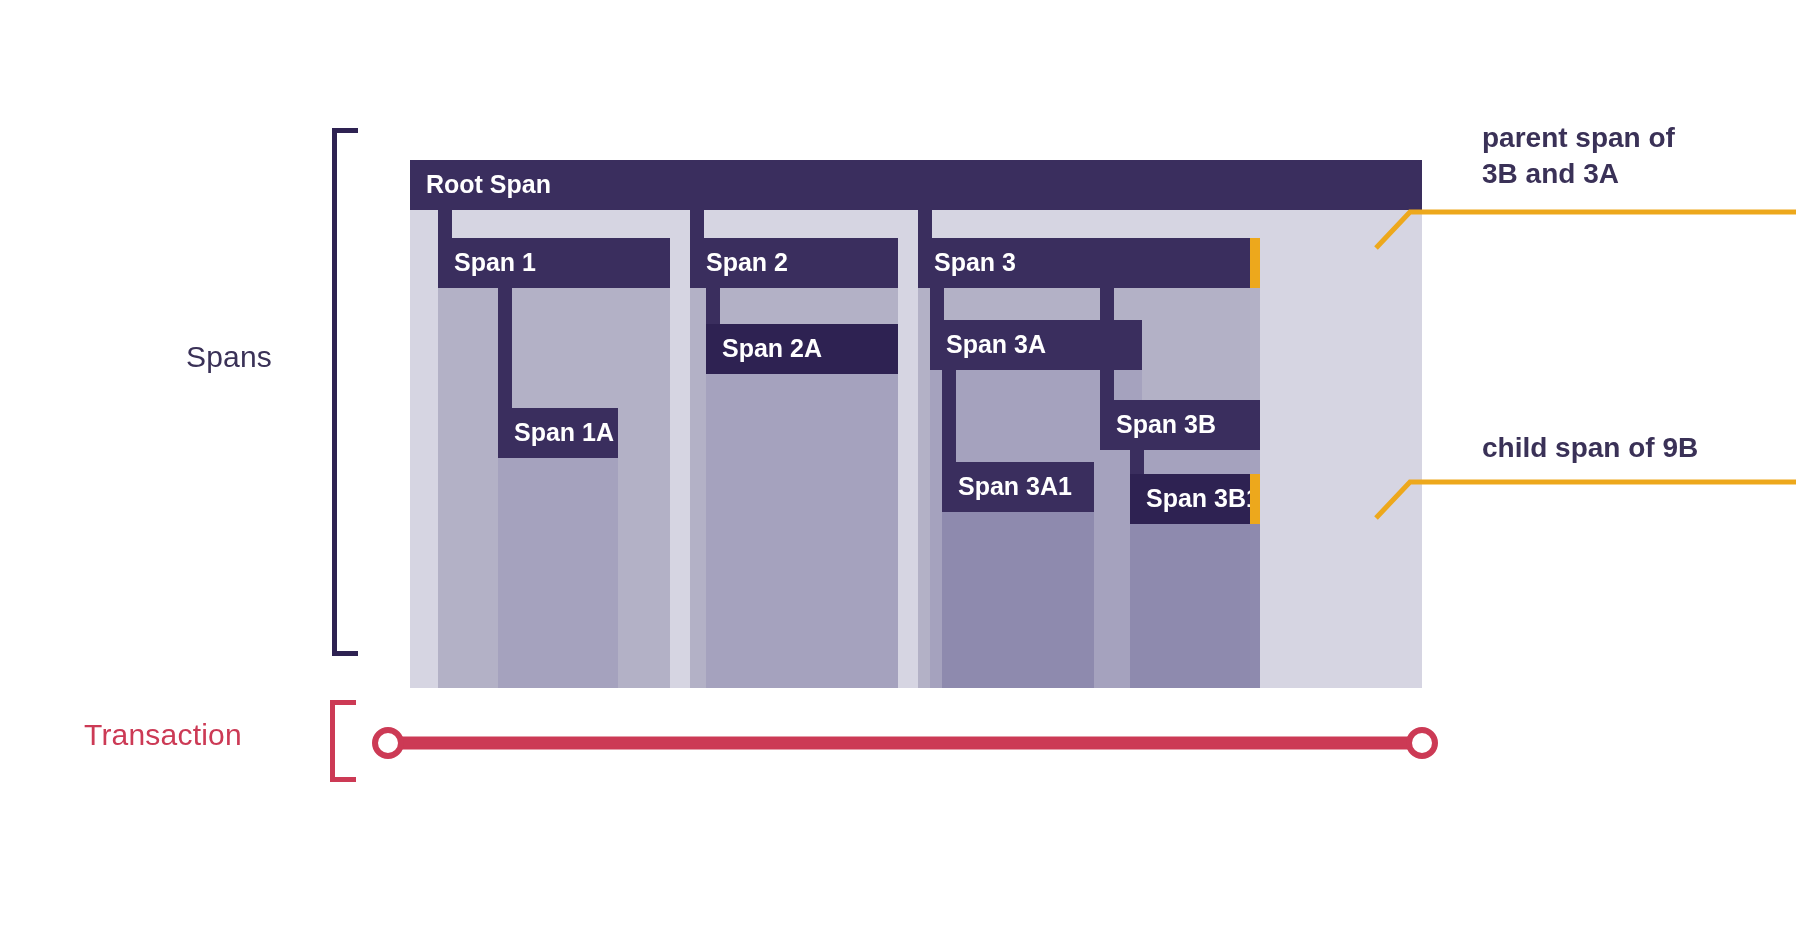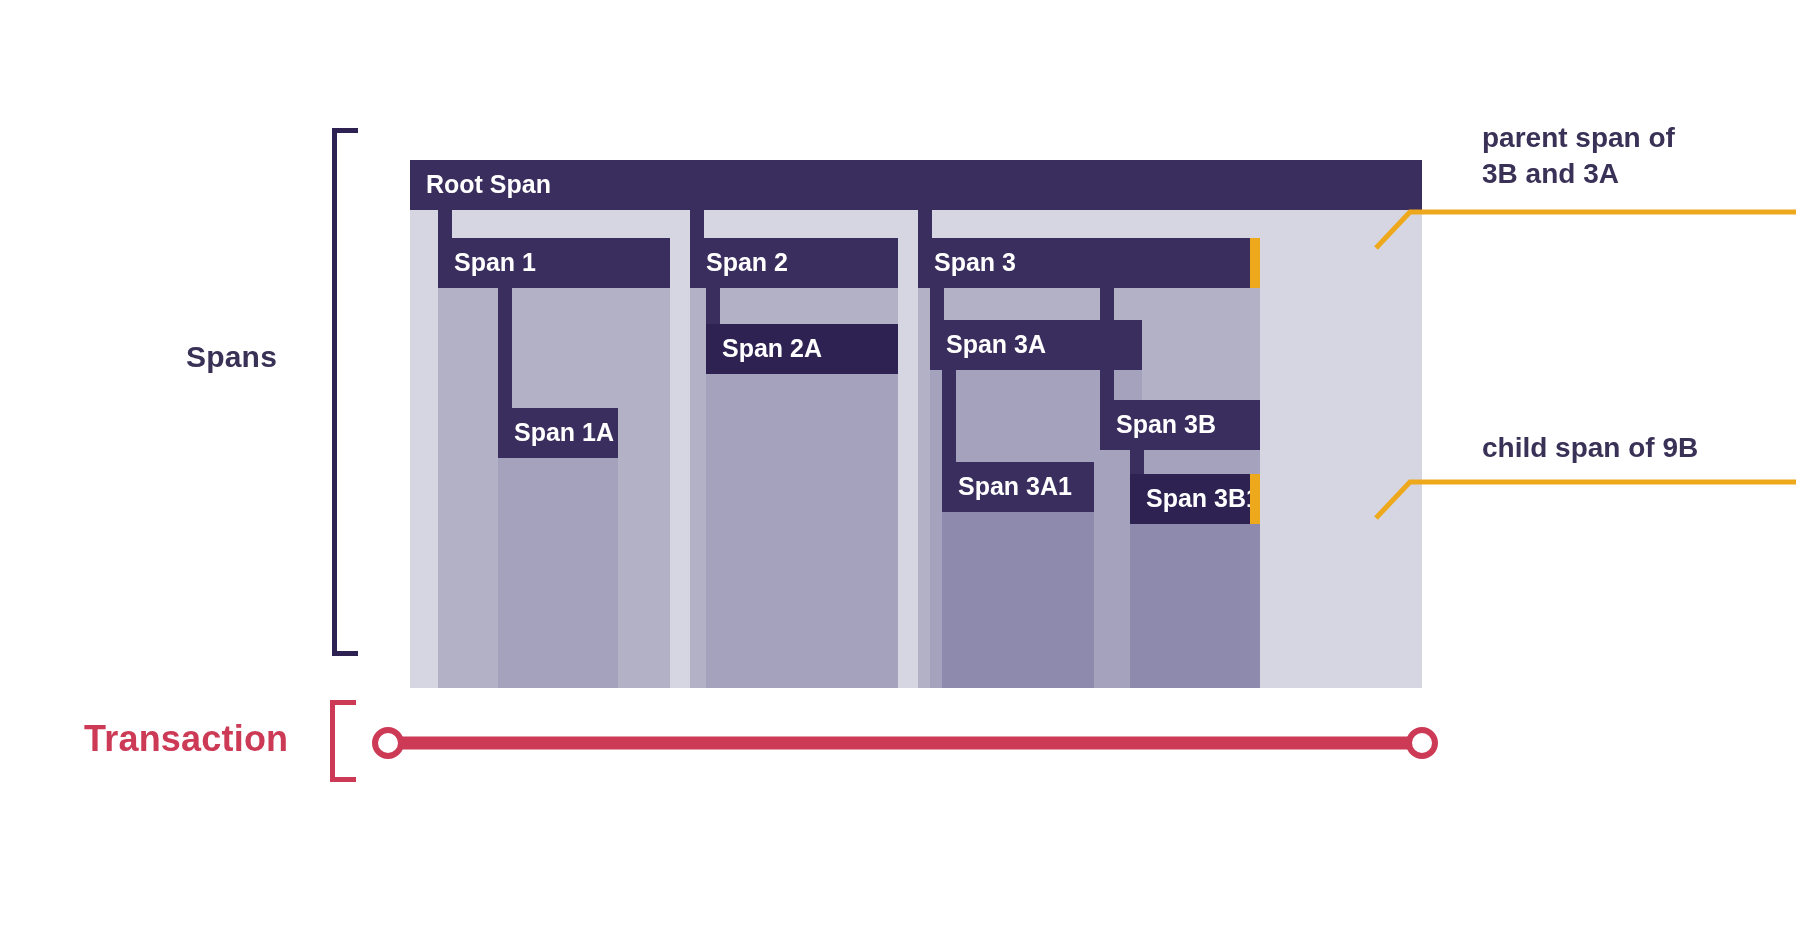--- a/index.html
+++ b/index.html
@@ -11,35 +11,35 @@
     width: 1801px;
     height: 927px;
     font-family: "Liberation Sans", sans-serif;
     position: relative;
     overflow: hidden;
   }
 
   
   .axis-label {
     position: absolute;
-    font-weight: bold;
+    font-weight: normal;
     letter-spacing: .2px;
     white-space: nowrap;
     text-align: right;
   }
   #spans-label {
     left: 186px;
     top: 340px;
     font-size: 30px;
     color: #3A3157;
   }
   #transaction-label {
     left: 84px;
     top: 718px;
-    font-size: 36px;
+    font-size: 30px;
     color: #CC3A55;
   }
 
   
   .bracket {
     position: absolute;
     box-sizing: border-box;
     border-style: solid;
     border-color: #2E2252;
     border-width: 5px 0 5px 5px;

